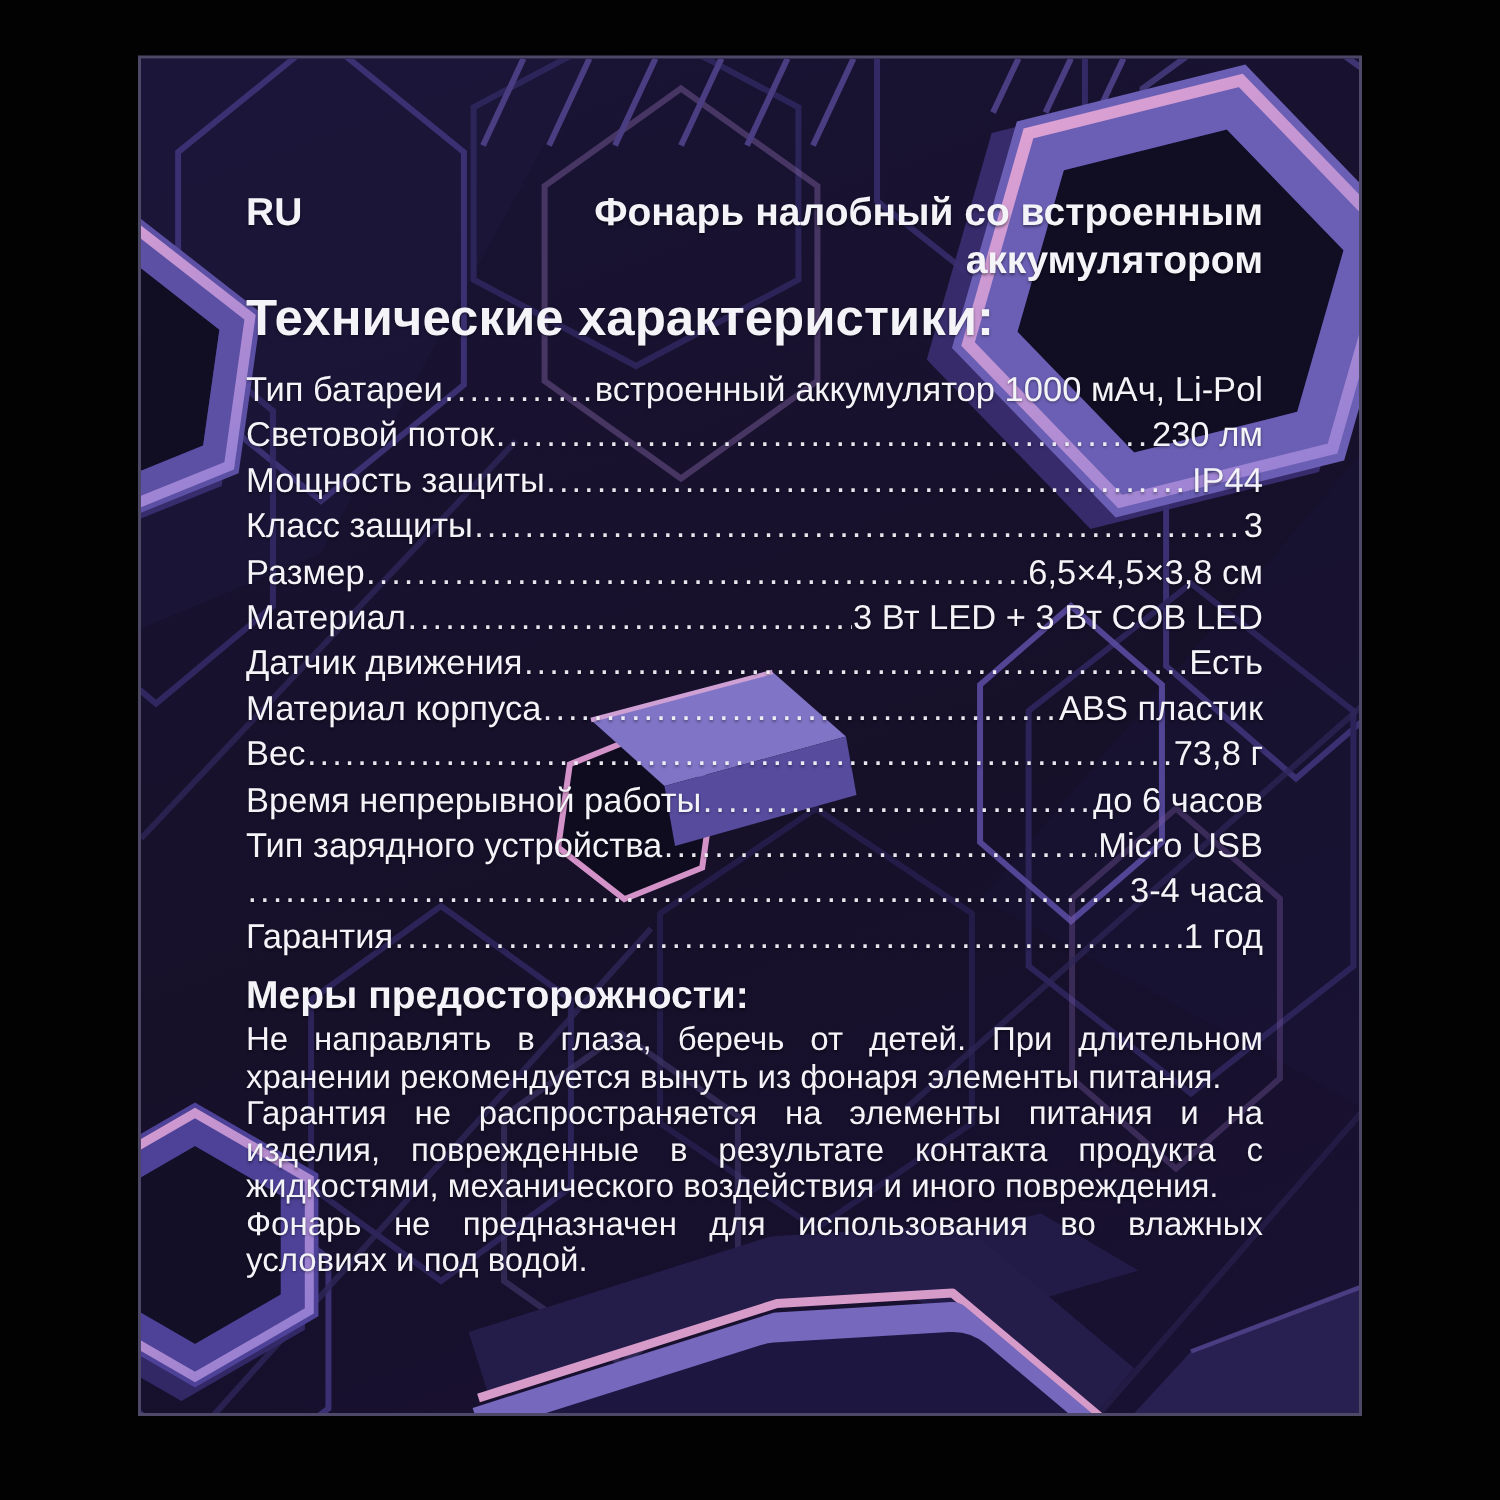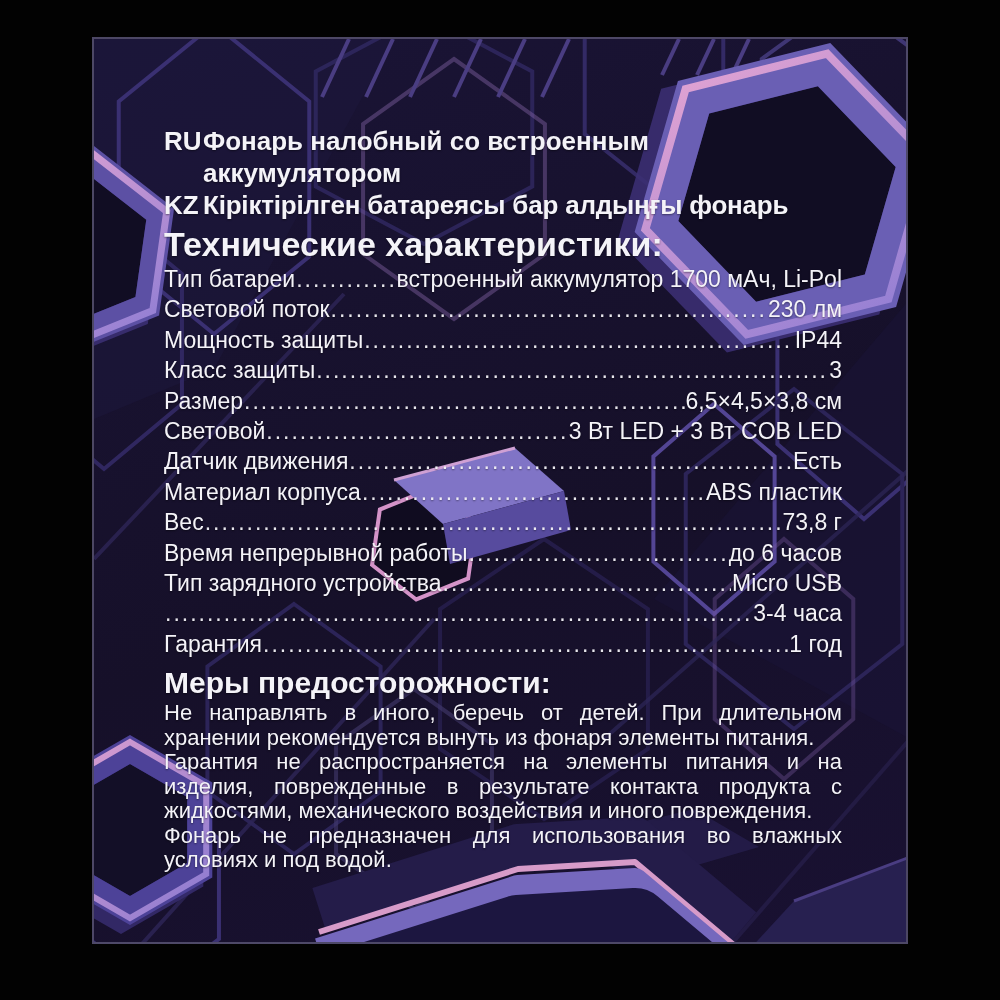--- a/index.html
+++ b/index.html
@@ -21,29 +21,29 @@
   .bg-svg{position:absolute;left:0;top:0;width:816px;height:925px;}
   .content{
     position:absolute;inset:0;
     padding:86px 64px 0 70px;
     color:#f4f3f8;
     text-shadow:0 1px 2px rgba(0,0,0,.45);
     z-index:2;
   }
   .lang-row{display:flex;font-weight:700;font-size:26px;line-height:32px;}
   .lang-label{width:39px;flex:none;}
-  .lang-text{flex:1;}
+  .lang-text{flex:1;text-align:right;}
   .kz-row .lang-text{white-space:nowrap;letter-spacing:-0.2px;}
   .section-heading{margin-top:7px;font-size:34px;font-weight:700;line-height:32px;}
-  .specs{margin-top:4px;}
+  .specs{margin-top:16px;}
   .spec-row{display:flex;align-items:baseline;font-size:23px;line-height:30.4px;}
   .spec-label{flex:none;white-space:nowrap;}
   .dots{flex:1 1 auto;min-width:10px;overflow:hidden;white-space:nowrap;letter-spacing:2px;margin:0 1px;opacity:.95;}
   .spec-value{flex:none;white-space:nowrap;text-align:right;}
-  .precautions-heading{margin-top:9px;font-size:30px;font-weight:700;line-height:30px;}
+  .precautions-heading{margin-top:9px;font-size:26px;font-weight:700;line-height:30px;}
   .para{font-size:22px;line-height:24.5px;text-align:justify;margin:0;}
   .paras{margin-top:3px;}
 </style>
 </head>
 <body>
 
 <div class="card">
 
   <svg class="bg-svg" viewBox="0 0 816 925" aria-hidden="true">
     <defs>
@@ -132,96 +132,92 @@
   <div class="content">
 
     <div class="lang-row">
       <div class="lang-label">RU</div>
       <div class="lang-text">
         <div>Фонарь налобный со встроенным</div>
         <div>аккумулятором</div>
       </div>
     </div>
 
-    <div class="lang-row kz-row">
-      <div class="lang-label">KZ</div>
-      <div class="lang-text">Кіріктірілген батареясы бар алдыңғы фонарь</div>
+
+    <div class="section-heading">Технические характеристики:</div>
+
+    <div class="specs">
+      <div class="spec-row">
+          <span class="spec-label">Тип батареи</span>
+          <span class="dots">........................................................................................................................................................................................................</span>
+          <span class="spec-value">встроенный аккумулятор 1000 мАч, Li-Pol</span>
+        </div>
+      <div class="spec-row">
+          <span class="spec-label">Световой поток</span>
+          <span class="dots">........................................................................................................................................................................................................</span>
+          <span class="spec-value">230 лм</span>
+        </div>
+      <div class="spec-row">
+          <span class="spec-label">Мощность защиты</span>
+          <span class="dots">........................................................................................................................................................................................................</span>
+          <span class="spec-value">IP44</span>
+        </div>
+      <div class="spec-row">
+          <span class="spec-label">Класс защиты</span>
+          <span class="dots">........................................................................................................................................................................................................</span>
+          <span class="spec-value">3</span>
+        </div>
+      <div class="spec-row">
+          <span class="spec-label">Размер</span>
+          <span class="dots">........................................................................................................................................................................................................</span>
+          <span class="spec-value">6,5×4,5×3,8 см</span>
+        </div>
+      <div class="spec-row">
+          <span class="spec-label">Материал</span>
+          <span class="dots">........................................................................................................................................................................................................</span>
+          <span class="spec-value">3 Вт LED + 3 Вт COB LED</span>
+        </div>
+      <div class="spec-row">
+          <span class="spec-label">Датчик движения</span>
+          <span class="dots">........................................................................................................................................................................................................</span>
+          <span class="spec-value">Есть</span>
+        </div>
+      <div class="spec-row">
+          <span class="spec-label">Материал корпуса</span>
+          <span class="dots">........................................................................................................................................................................................................</span>
+          <span class="spec-value">ABS пластик</span>
+        </div>
+      <div class="spec-row">
+          <span class="spec-label">Вес</span>
+          <span class="dots">........................................................................................................................................................................................................</span>
+          <span class="spec-value">73,8 г</span>
+        </div>
+      <div class="spec-row">
+          <span class="spec-label">Время непрерывной работы</span>
+          <span class="dots">........................................................................................................................................................................................................</span>
+          <span class="spec-value">до 6 часов</span>
+        </div>
+      <div class="spec-row">
+          <span class="spec-label">Тип зарядного устройства</span>
+          <span class="dots">........................................................................................................................................................................................................</span>
+          <span class="spec-value">Micro USB</span>
+        </div>
+      <div class="spec-row">
+          <span class="dots">........................................................................................................................................................................................................</span>
+          <span class="spec-value">3-4 часа</span>
+        </div>
+      <div class="spec-row">
+          <span class="spec-label">Гарантия</span>
+          <span class="dots">........................................................................................................................................................................................................</span>
+          <span class="spec-value">1 год</span>
+        </div>
     </div>
 
-    <div class="section-heading">Технические характеристики:</div>
-
-    <div class="specs">
-      <div class="spec-row">
-          <span class="spec-label">Тип батареи</span>
-          <span class="dots">........................................................................................................................................................................................................</span>
-          <span class="spec-value">встроенный аккумулятор 1700 мАч, Li-Pol</span>
-        </div>
-      <div class="spec-row">
-          <span class="spec-label">Световой поток</span>
-          <span class="dots">........................................................................................................................................................................................................</span>
-          <span class="spec-value">230 лм</span>
-        </div>
-      <div class="spec-row">
-          <span class="spec-label">Мощность защиты</span>
-          <span class="dots">........................................................................................................................................................................................................</span>
-          <span class="spec-value">IP44</span>
-        </div>
-      <div class="spec-row">
-          <span class="spec-label">Класс защиты</span>
-          <span class="dots">........................................................................................................................................................................................................</span>
-          <span class="spec-value">3</span>
-        </div>
-      <div class="spec-row">
-          <span class="spec-label">Размер</span>
-          <span class="dots">........................................................................................................................................................................................................</span>
-          <span class="spec-value">6,5×4,5×3,8 см</span>
-        </div>
-      <div class="spec-row">
-          <span class="spec-label">Световой</span>
-          <span class="dots">........................................................................................................................................................................................................</span>
-          <span class="spec-value">3 Вт LED + 3 Вт COB LED</span>
-        </div>
-      <div class="spec-row">
-          <span class="spec-label">Датчик движения</span>
-          <span class="dots">........................................................................................................................................................................................................</span>
-          <span class="spec-value">Есть</span>
-        </div>
-      <div class="spec-row">
-          <span class="spec-label">Материал корпуса</span>
-          <span class="dots">........................................................................................................................................................................................................</span>
-          <span class="spec-value">ABS пластик</span>
-        </div>
-      <div class="spec-row">
-          <span class="spec-label">Вес</span>
-          <span class="dots">........................................................................................................................................................................................................</span>
-          <span class="spec-value">73,8 г</span>
-        </div>
-      <div class="spec-row">
-          <span class="spec-label">Время непрерывной работы</span>
-          <span class="dots">........................................................................................................................................................................................................</span>
-          <span class="spec-value">до 6 часов</span>
-        </div>
-      <div class="spec-row">
-          <span class="spec-label">Тип зарядного устройства</span>
-          <span class="dots">........................................................................................................................................................................................................</span>
-          <span class="spec-value">Micro USB</span>
-        </div>
-      <div class="spec-row">
-          <span class="dots">........................................................................................................................................................................................................</span>
-          <span class="spec-value">3-4 часа</span>
-        </div>
-      <div class="spec-row">
-          <span class="spec-label">Гарантия</span>
-          <span class="dots">........................................................................................................................................................................................................</span>
-          <span class="spec-value">1 год</span>
-        </div>
-    </div>
-
     <div class="precautions-heading">Меры предосторожности:</div>
 
     <div class="paras">
-      <p class="para">Не направлять в иного, беречь от детей. При длительном хранении рекомендуется вынуть из фонаря элементы питания.</p>
+      <p class="para">Не направлять в глаза, беречь от детей. При длительном хранении рекомендуется вынуть из фонаря элементы питания.</p>
       <p class="para">Гарантия не распространяется на элементы питания и на изделия, поврежденные в результате контакта продукта с жидкостями, механического воздействия и иного повреждения.</p>
       <p class="para">Фонарь не предназначен для использования во влажных условиях и под водой.</p>
     </div>
 
   </div>
 </div>
 
 </body></html>

